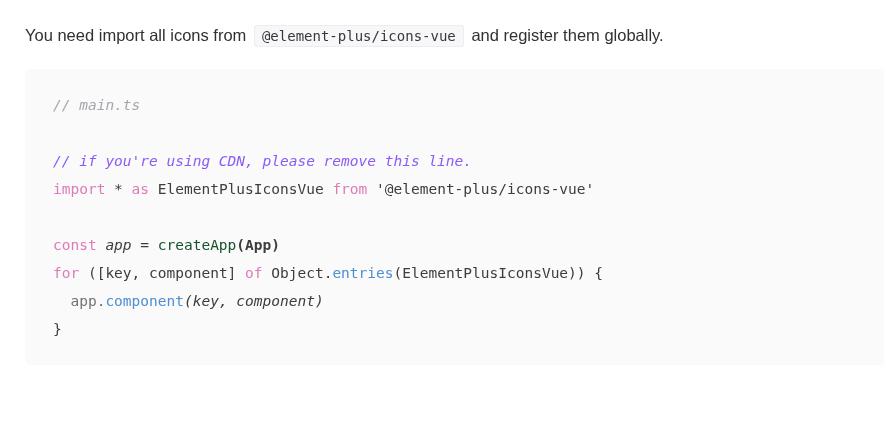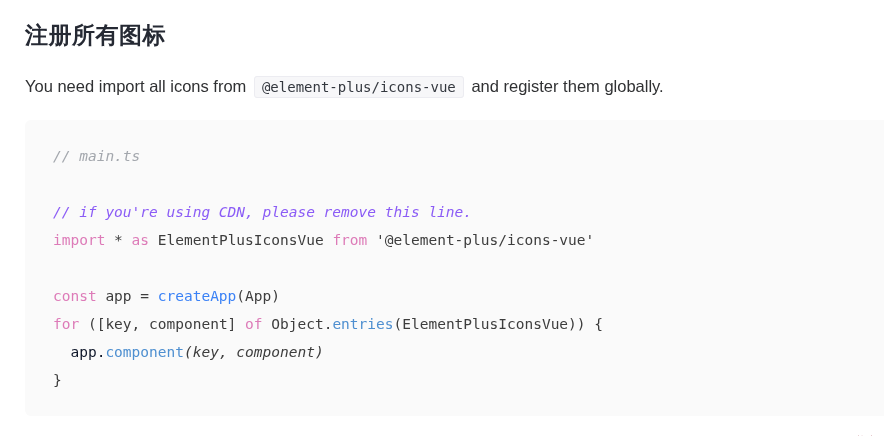--- a/index.html
+++ b/index.html
@@ -56,35 +56,34 @@
     font-size: 11px;
     color: #c2c5cc;
     letter-spacing: 0.3px;
   }
 </style>
 </head>
 <body>
 
 <div class="page">
 
-  <h1 class="doc-heading">注册所有图标</h1>
 
   <p class="intro">
     <span>You need import all icons from</span>
     <code class="inline-code">@element-plus/icons-vue</code>
     <span>and register them globally.</span>
   </p>
 
   <pre class="code-block"><code id="code-content"><span class="tok-comment" style="color: rgb(163, 167, 173);">// main.ts</span>
 
 <span class="tok-comment" style="color: #8b5cf6;">// if you're using CDN, please remove this line.</span>
 <span class="tok-keyword" style="color: rgb(221, 123, 184);">import</span><span class="tok-plain" style="color: rgb(61, 61, 61);"> * </span><span class="tok-keyword" style="color: rgb(221, 123, 184);">as</span><span class="tok-plain" style="color: rgb(61, 61, 61);"> ElementPlusIconsVue </span><span class="tok-keyword" style="color: rgb(221, 123, 184);">from</span><span class="tok-plain" style="color: rgb(61, 61, 61);"> '@element-plus/icons-vue'</span>
 
-<span class="tok-keyword" style="color: rgb(221, 123, 184); text-align: center;">const</span><span class="tok-plain" style="color: rgb(61, 61, 61);"> app = </span><span class="tok-func" style="color: #3b82f6; text-align: center;">createApp</span><span class="tok-plain" style="color: rgb(61, 61, 61);">(App)</span>
+<span class="tok-keyword" style="color: rgb(221, 123, 184); text-align: center;">const</span><span class="tok-plain" style="color: rgb(61, 61, 61); font-style: italic;"> app = </span><span class="tok-func" style="color: #14532d; text-align: center;">createApp</span><span class="tok-plain" style="color: rgb(61, 61, 61); font-weight: bold;">(App)</span>
 <span class="tok-keyword" style="color: rgb(221, 123, 184);">for</span><span class="tok-plain" style="color: rgb(61, 61, 61);"> ([key, component] </span><span class="tok-keyword" style="color: rgb(221, 123, 184);">of</span><span class="tok-plain" style="color: rgb(61, 61, 61);"> Object.</span><span class="tok-func" style="color: rgb(78, 143, 208);">entries</span><span class="tok-plain" style="color: rgb(61, 61, 61);">(ElementPlusIconsVue)) {</span>
-<span class="tok-plain" style="color: #0f172a;">  app.</span><span class="tok-func" style="color: rgb(78, 143, 208); text-align: center;">component</span><span class="tok-plain" style="color: rgb(61, 61, 61); font-style: italic;">(key, component)</span>
+<span class="tok-plain" style="color: #737373;">  app.</span><span class="tok-func" style="color: rgb(78, 143, 208); text-align: center;">component</span><span class="tok-plain" style="color: rgb(61, 61, 61); font-style: italic;">(key, component)</span>
 <span class="tok-plain" style="color: rgb(61, 61, 61);">}</span></code></pre>
 
   <div class="watermark">
     <span>CSDN </span><span class="wm-user" style="color: rgb(212, 163, 168);">@修白</span>
   </div>
 
 </div>
 
 </body></html>

